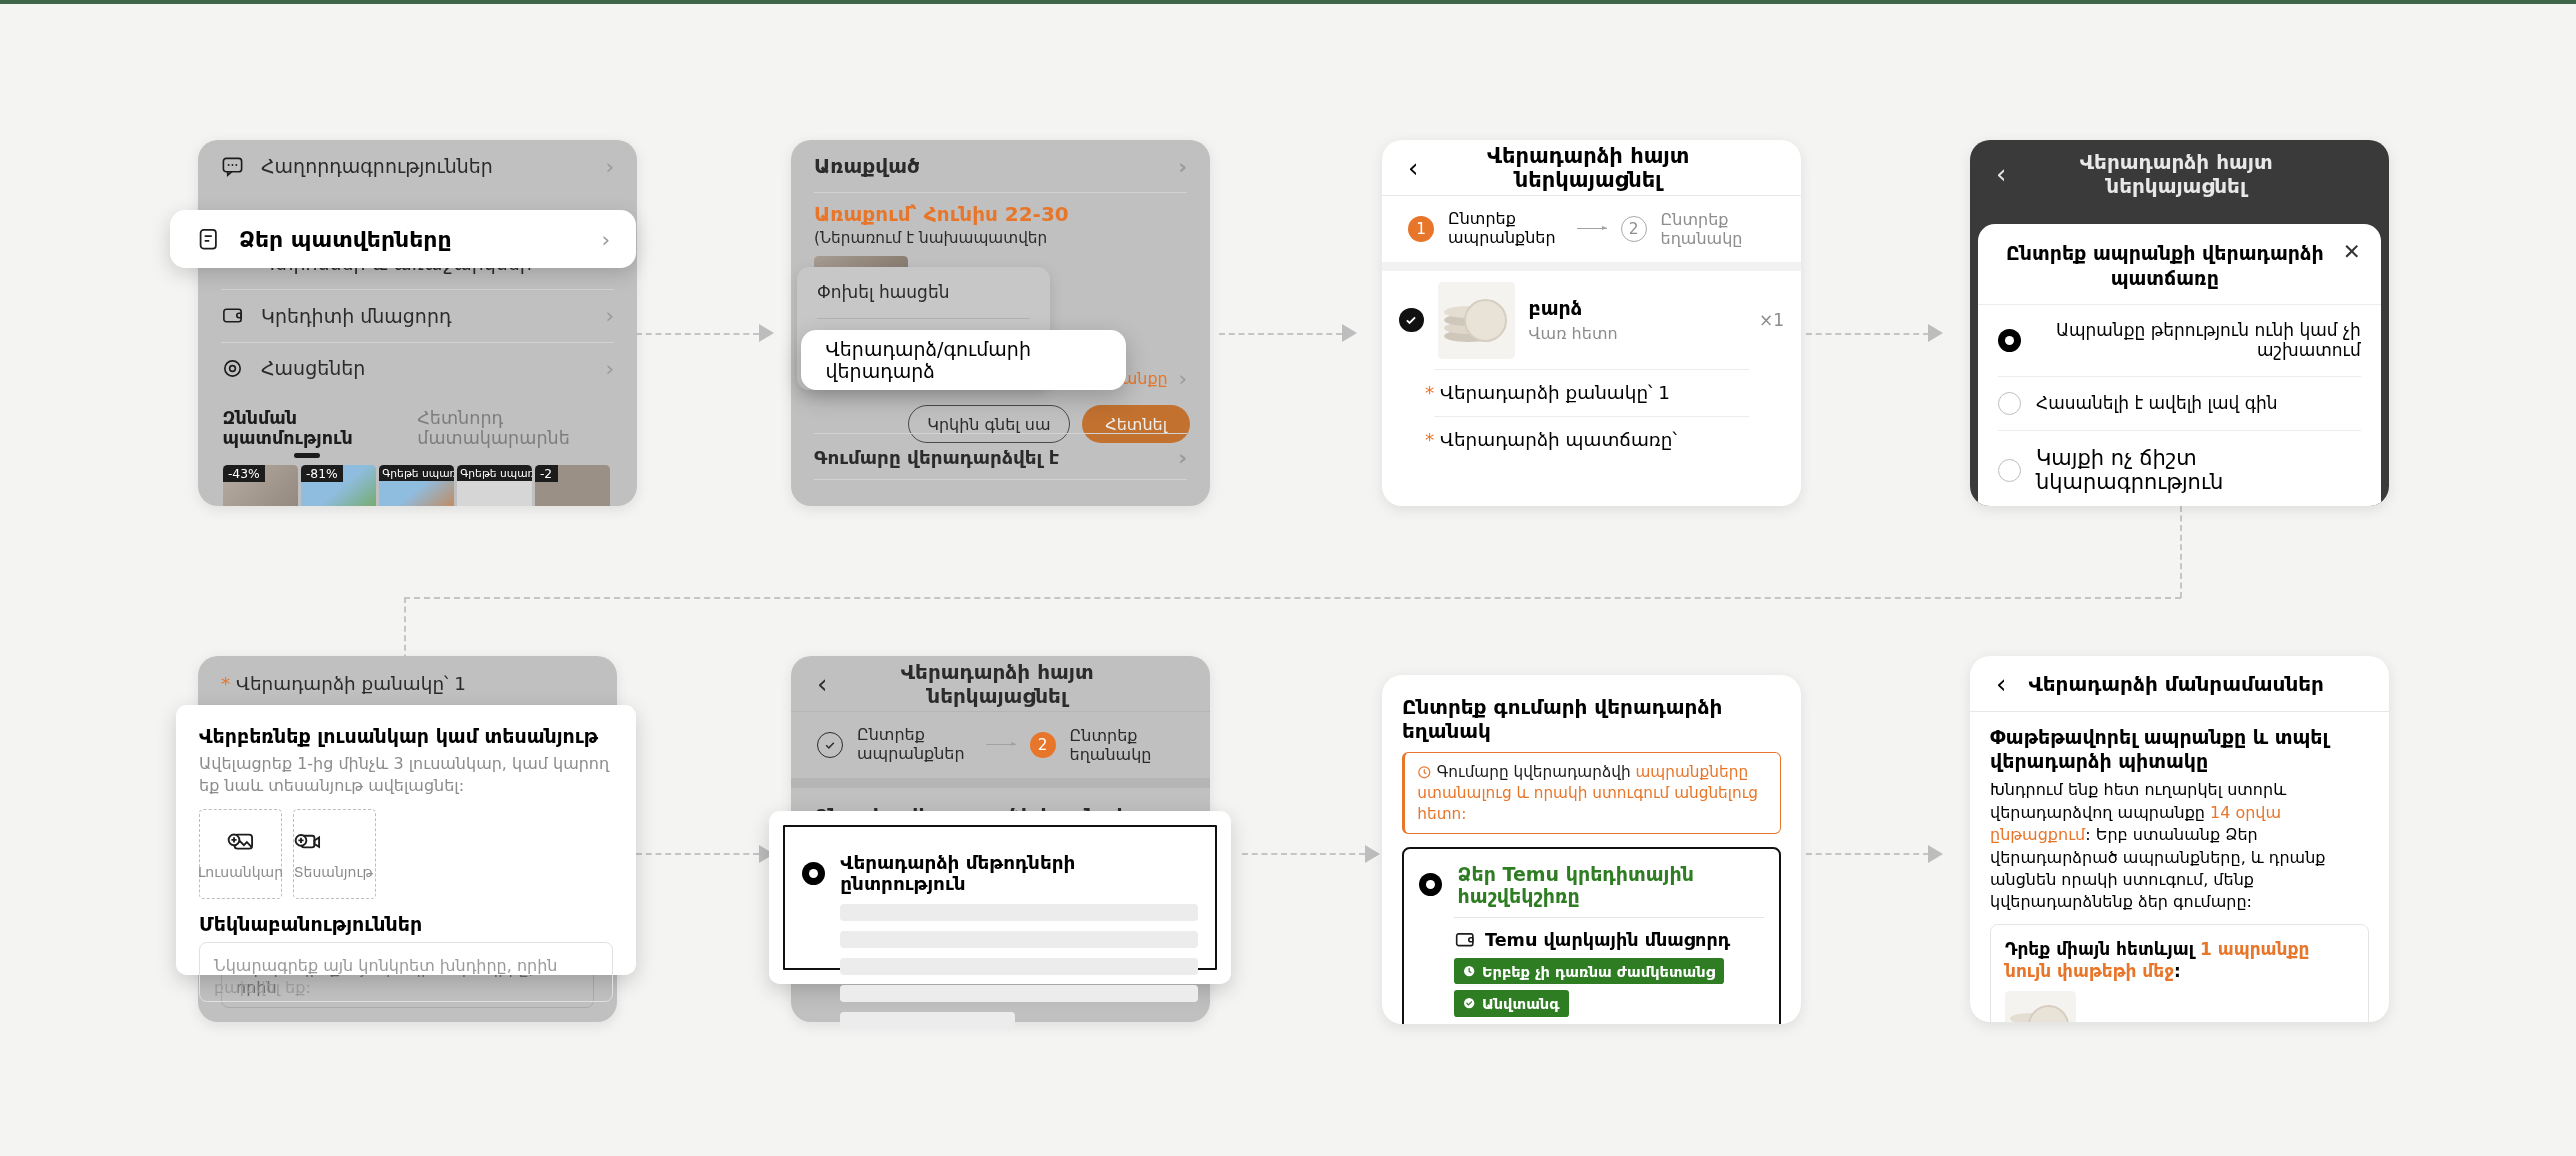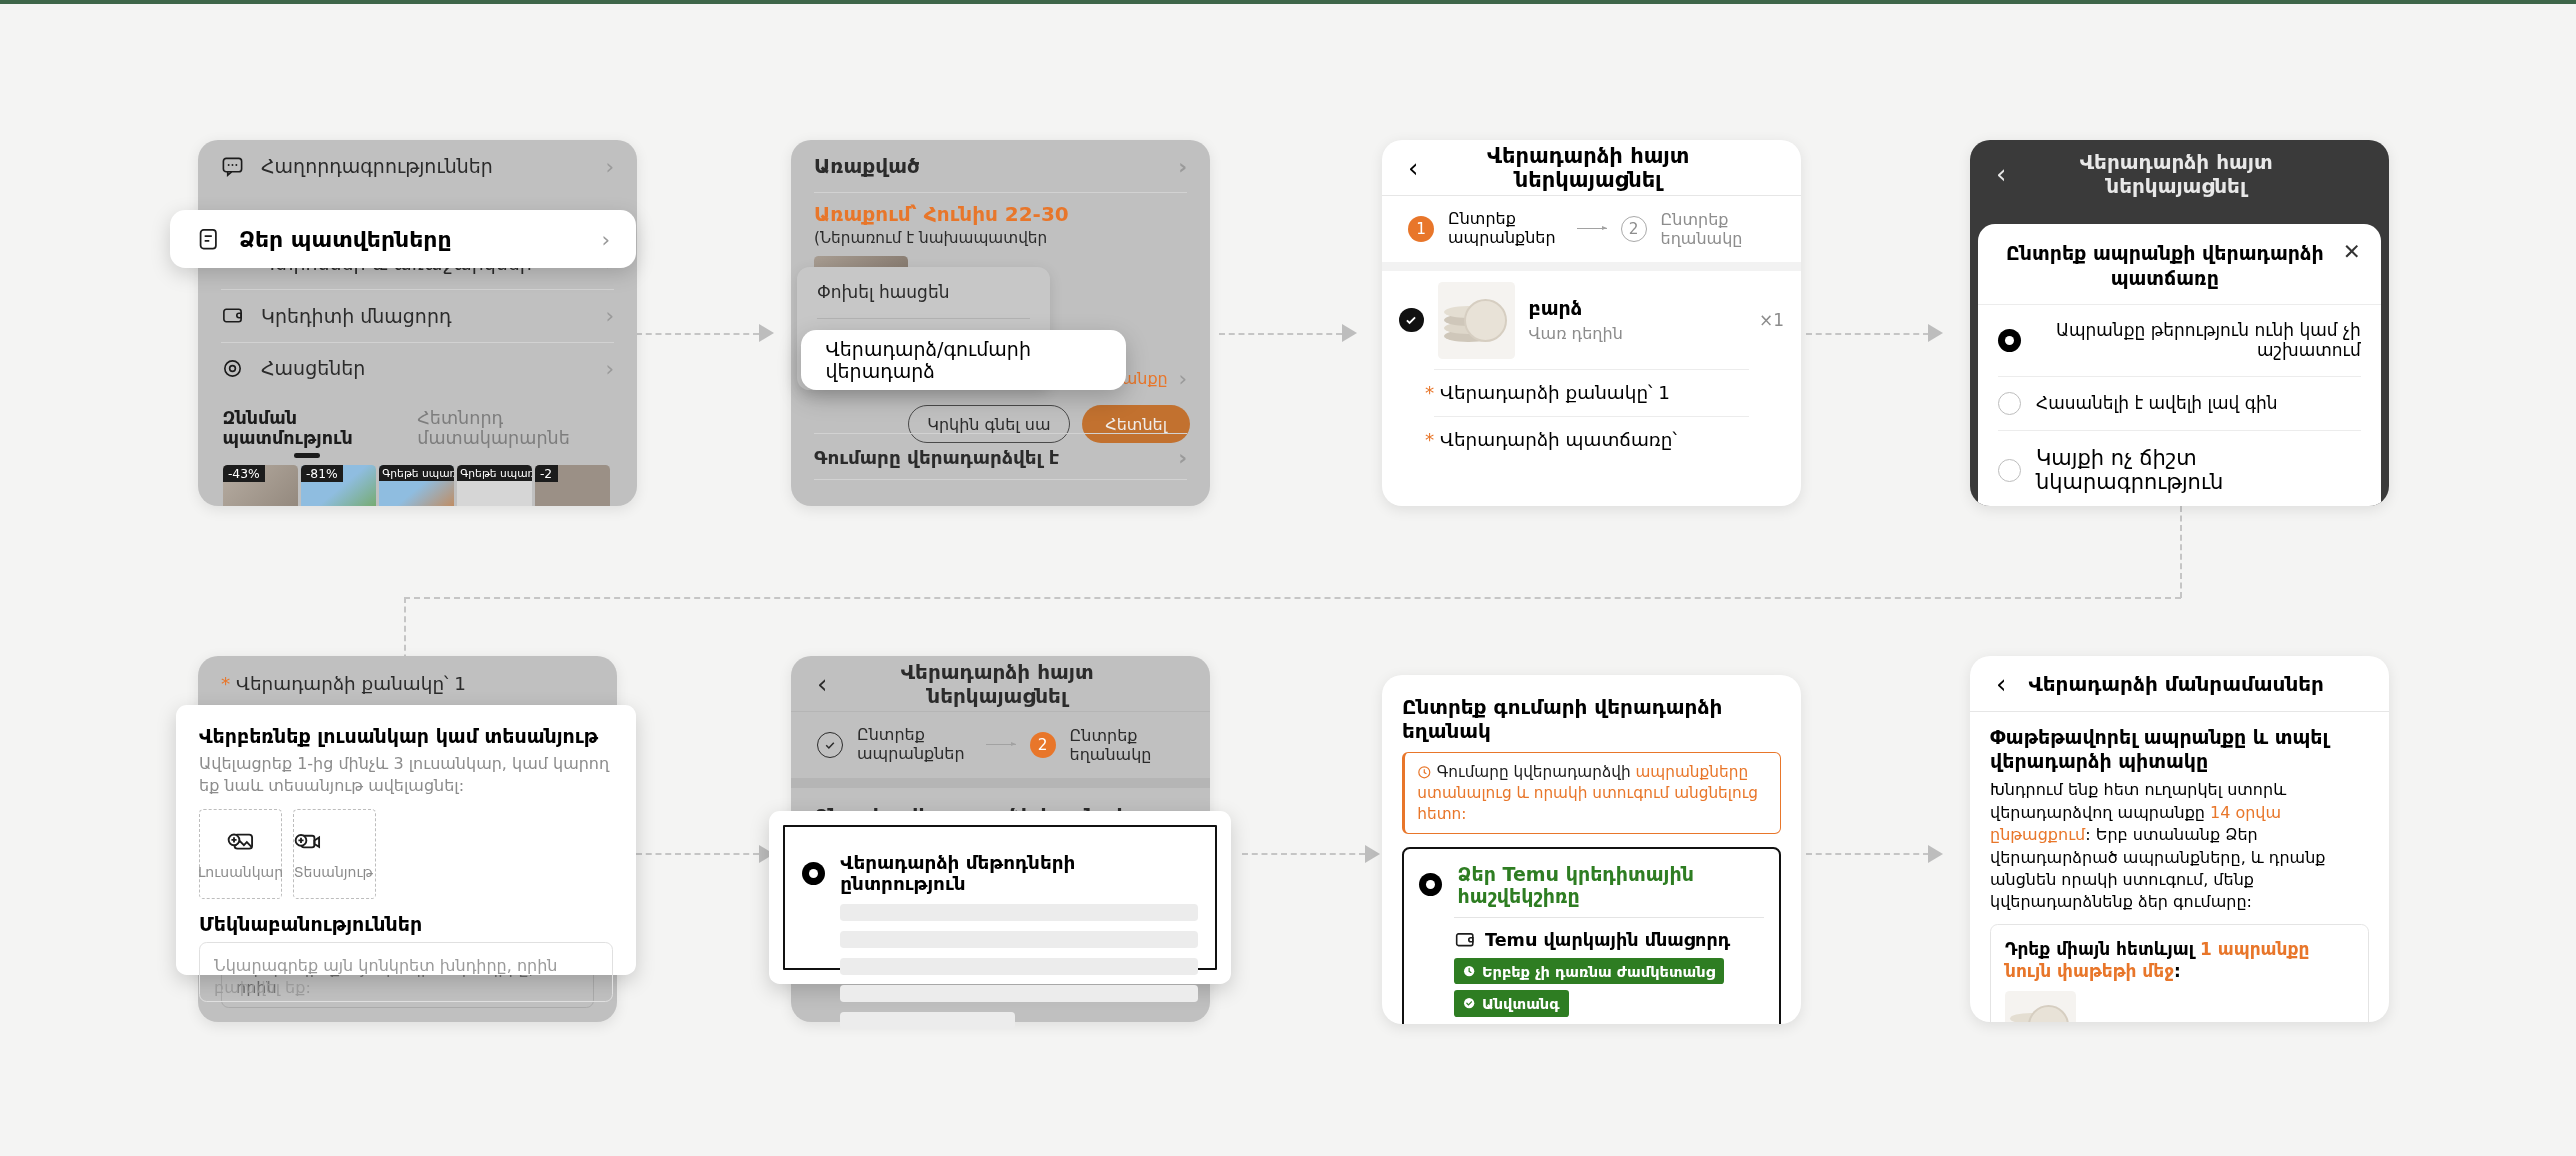--- a/index.html
+++ b/index.html
@@ -280,21 +280,21 @@
     </span>
     <div class="photo" style="width:77px;height:77px;flex:none;">
       <div class="coaster" style="left:6.1px;top:48px;width:49px;height:12.3px;background:#cfc7ba;"></div>
       <div class="coaster" style="left:6.1px;top:40px;width:49px;height:12.3px;background:#ded7ca;"></div>
       <div class="coaster" style="left:6.1px;top:32px;width:49px;height:12.3px;background:#cfc7ba;"></div>
       <div class="coaster" style="left:6.1px;top:24.5px;width:49px;height:12.3px;background:#e4ded2;"></div>
       <div class="coaster" style="left:26px;top:17px;width:43px;height:43px;background:#e8e2d7;border:2.3px solid #d6cec1;"></div>
     </div>
     <div style="flex:1;">
       <div style="font-size:19px;font-weight:bold;">բարձ</div>
-      <div class="muted" style="font-size:16px;margin-top:4.6px;">Վառ դեղին</div>
+      <div class="muted" style="font-size:16px;margin-top:4.6px;">Վառ հետո</div>
     </div>
     <div class="muted" style="font-size:17px;">×1</div>
   </div>
 
   <div style="height:0.8px;background:#ececec;margin:0 52px;"></div>
   <div style="padding:12.3px 43px;font-size:18.4px;">
     <span class="accent">*</span>
     <span>Վերադարձի քանակը՝ 1</span>
   </div>
   <div style="height:0.8px;background:#ececec;margin:0 52px;"></div>

